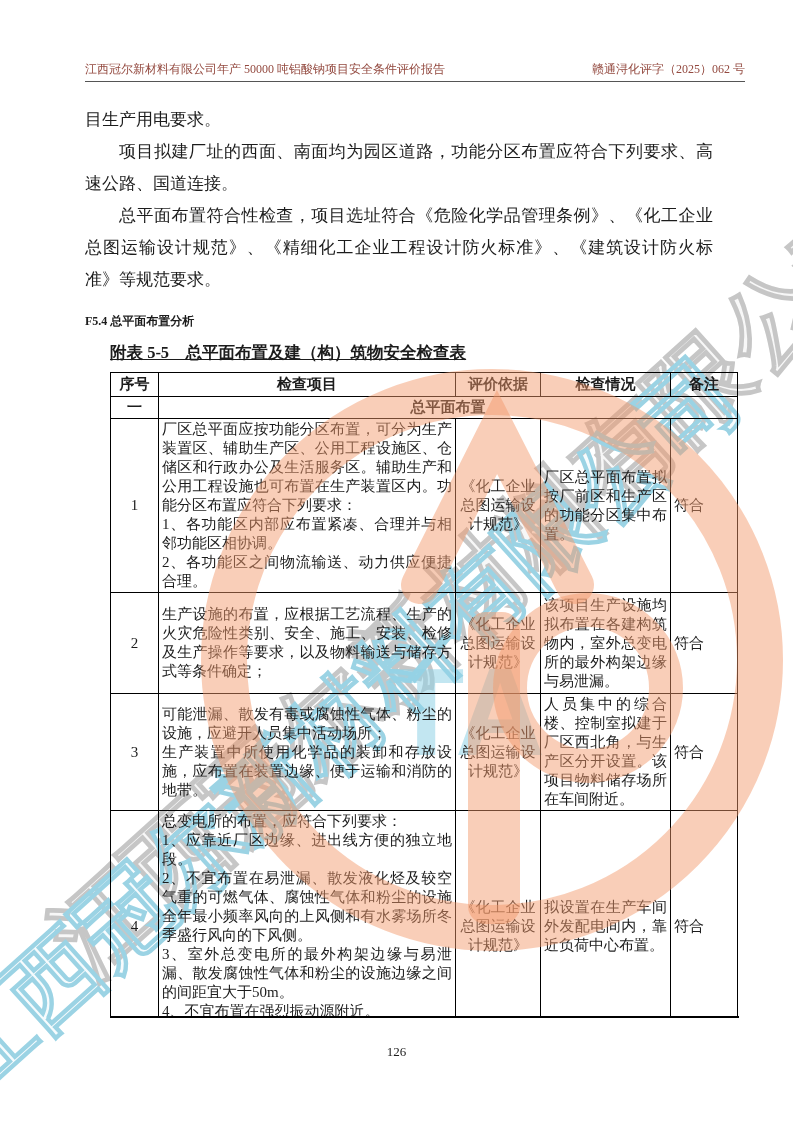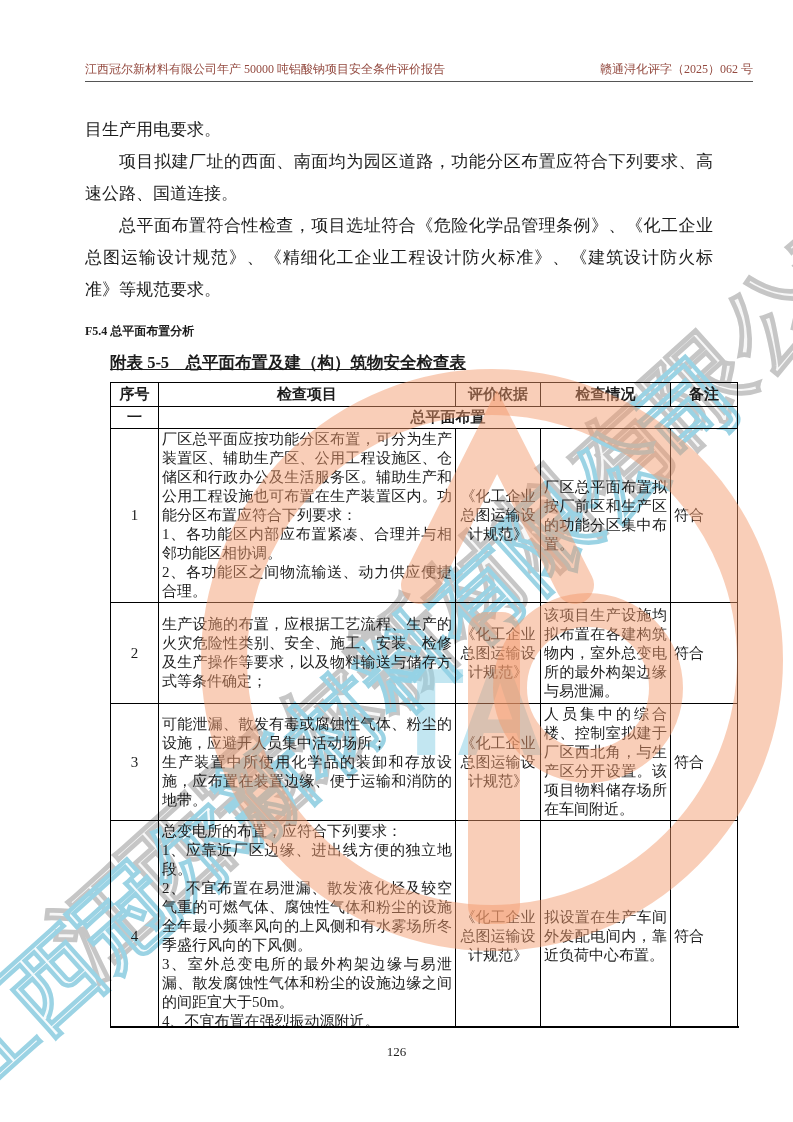--- a/index.html
+++ b/index.html
@@ -6,30 +6,30 @@
   html,body { width: 793px; height: 1122px; }
   body {
     position: relative;
     background: #ffffff;
     overflow: hidden;
     font-family: "Liberation Serif", "DejaVu Serif", serif;
     color: #1c1c1c;
   }
   
   .hdr {
-    position: absolute; top: 60px; left: 85px; right: 40px;
+    position: absolute; top: 60px; left: 85px; right: 48px;
     display: flex; justify-content: space-between; align-items: flex-end;
     font-size: 12px; line-height: 18px;
     color: #93493f;
     border-bottom: 1.5px solid #555;
     padding-bottom: 3px;
     z-index: 2;
   }
   
-  .main { position: absolute; left: 85px; top: 114px; width: 628px; z-index: 2; }
+  .main { position: absolute; left: 85px; top: 104px; width: 628px; z-index: 2; }
   p.bodyp { font-size: 17px; line-height: 32px; text-align: justify; }
   p.indent { text-indent: 2em; }
   h2.sec { font-size: 12px; line-height: 30px; margin-top: 10px; font-weight: bold; }
   p.li { font-size: 17px; line-height: 32px; padding-left: 34px; }
   .cap {
     width: 627px; margin-left: 25px; margin-top: 4px; margin-bottom: 6px;
     font-size: 16.5px; font-weight: bold; text-align: left; line-height: 26px; text-decoration: underline;
   }
   
   .tclip {

